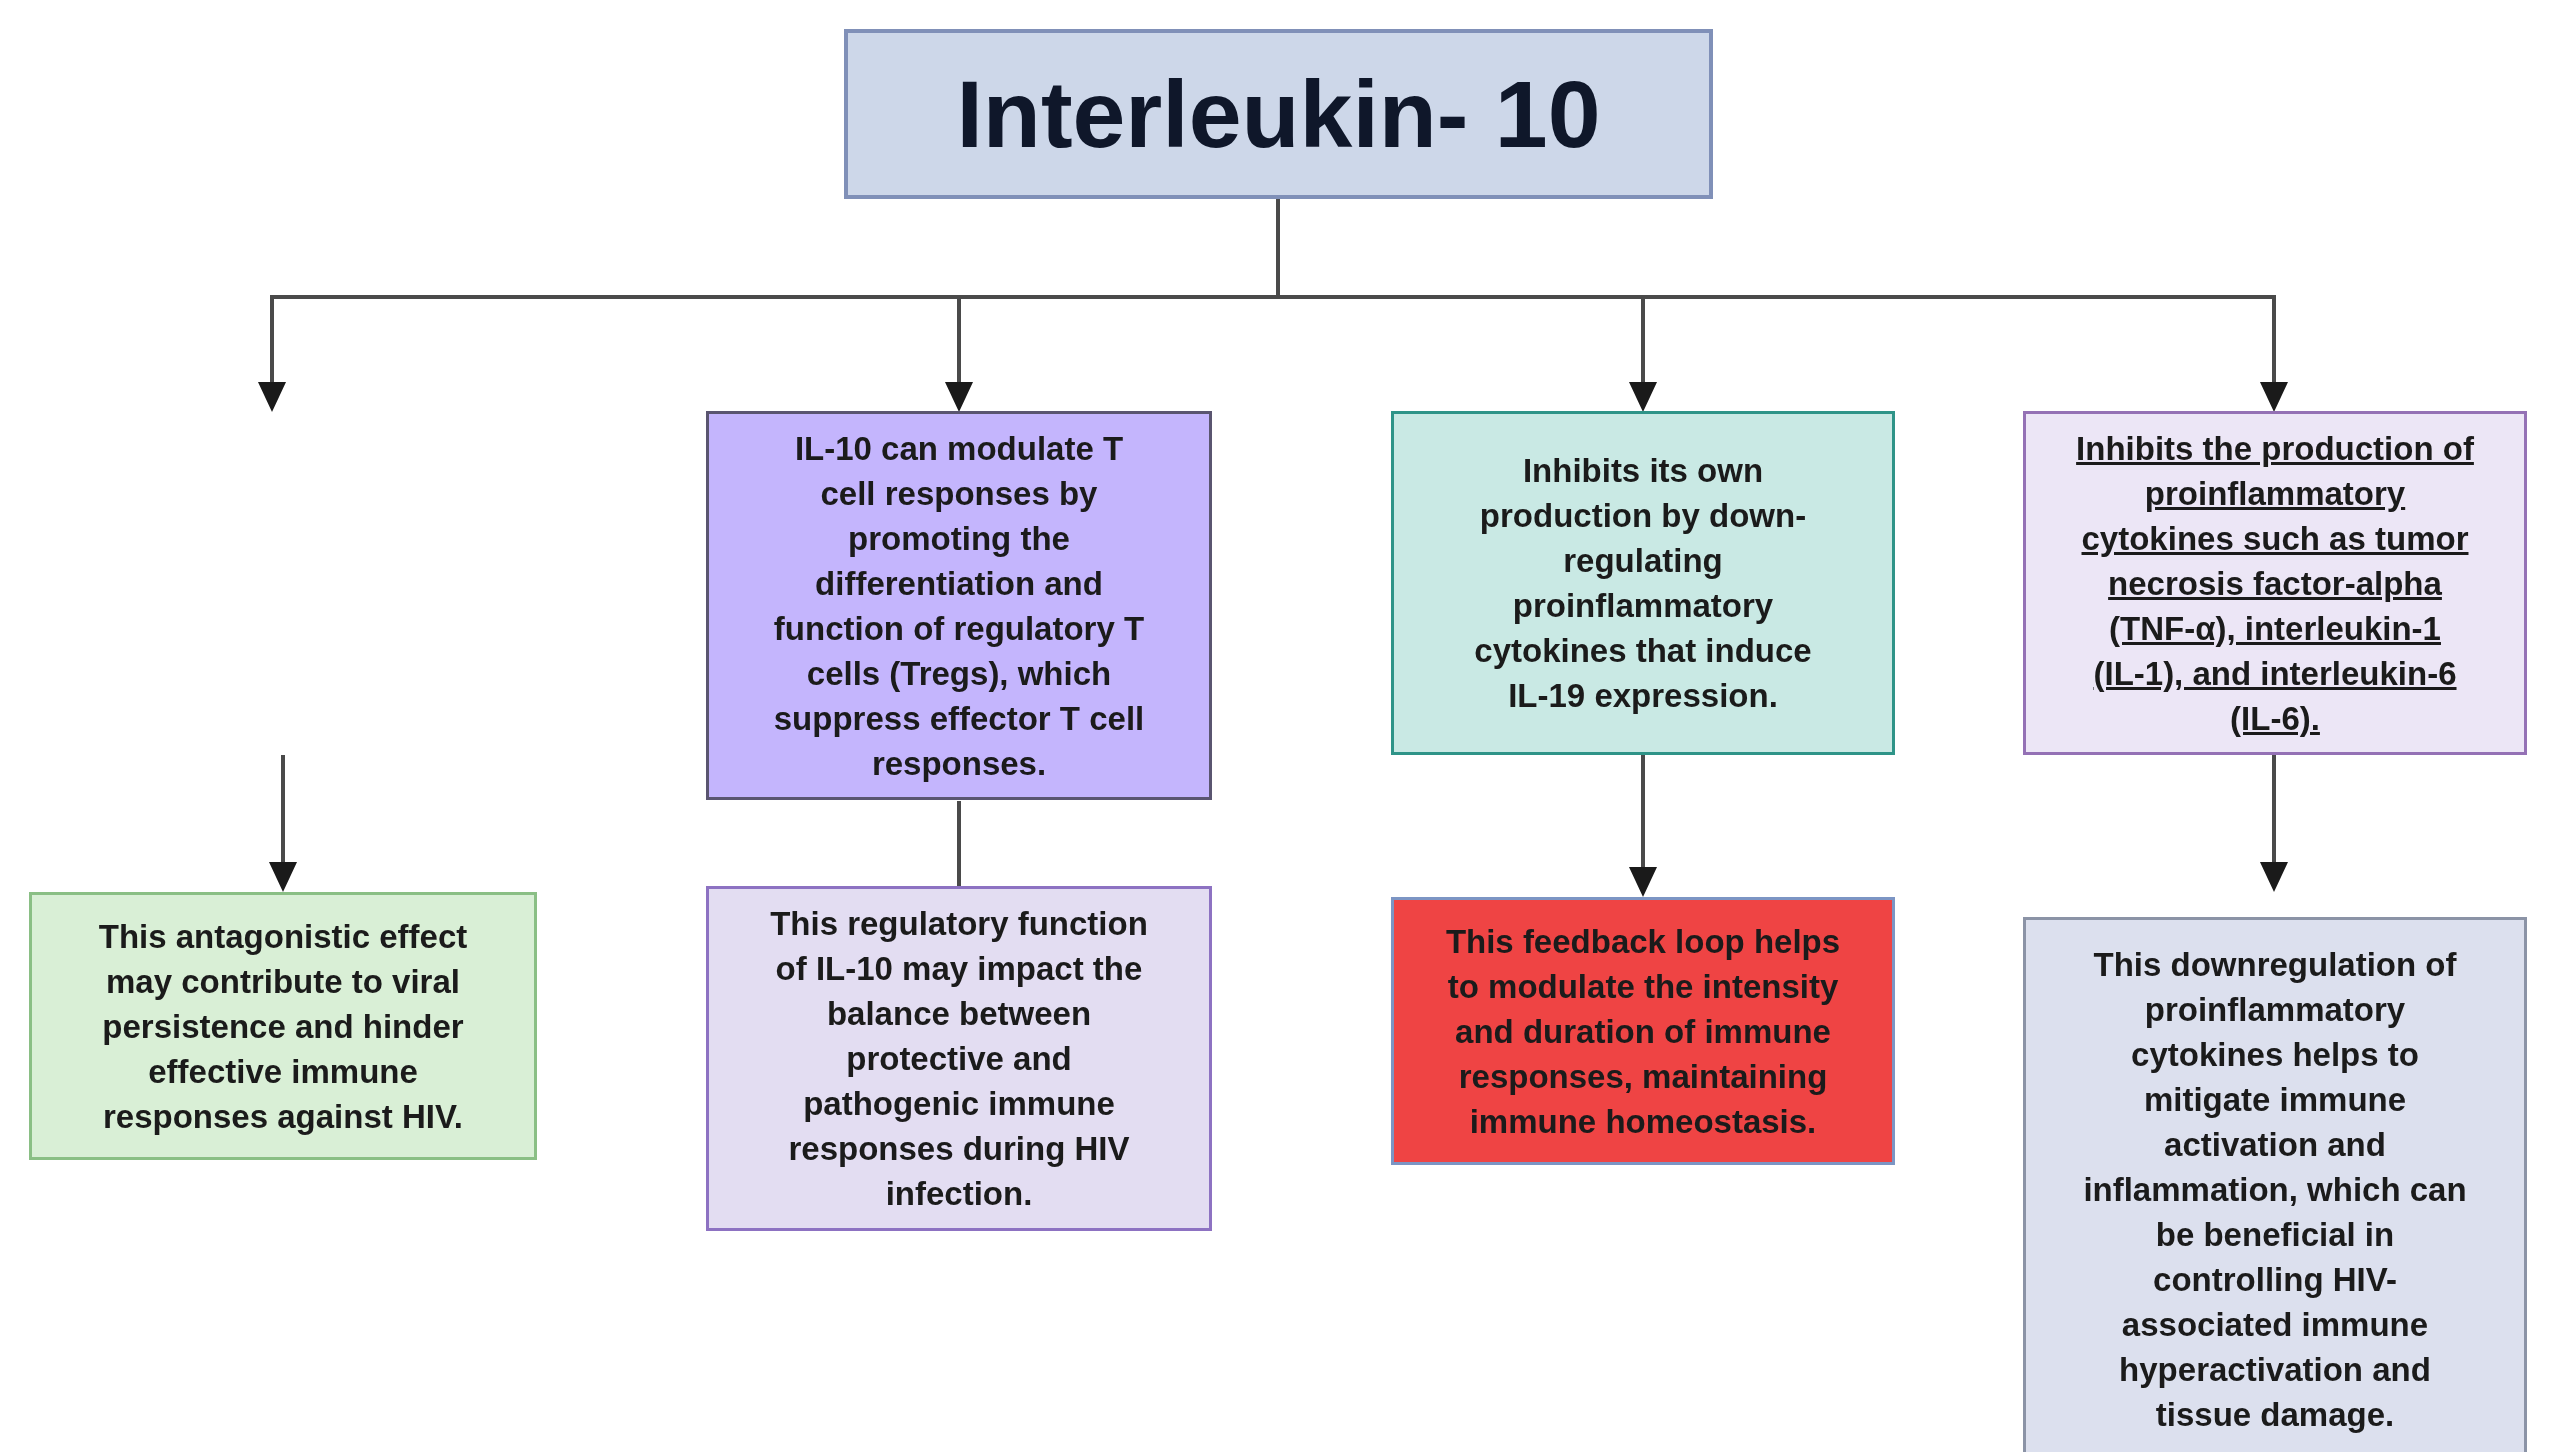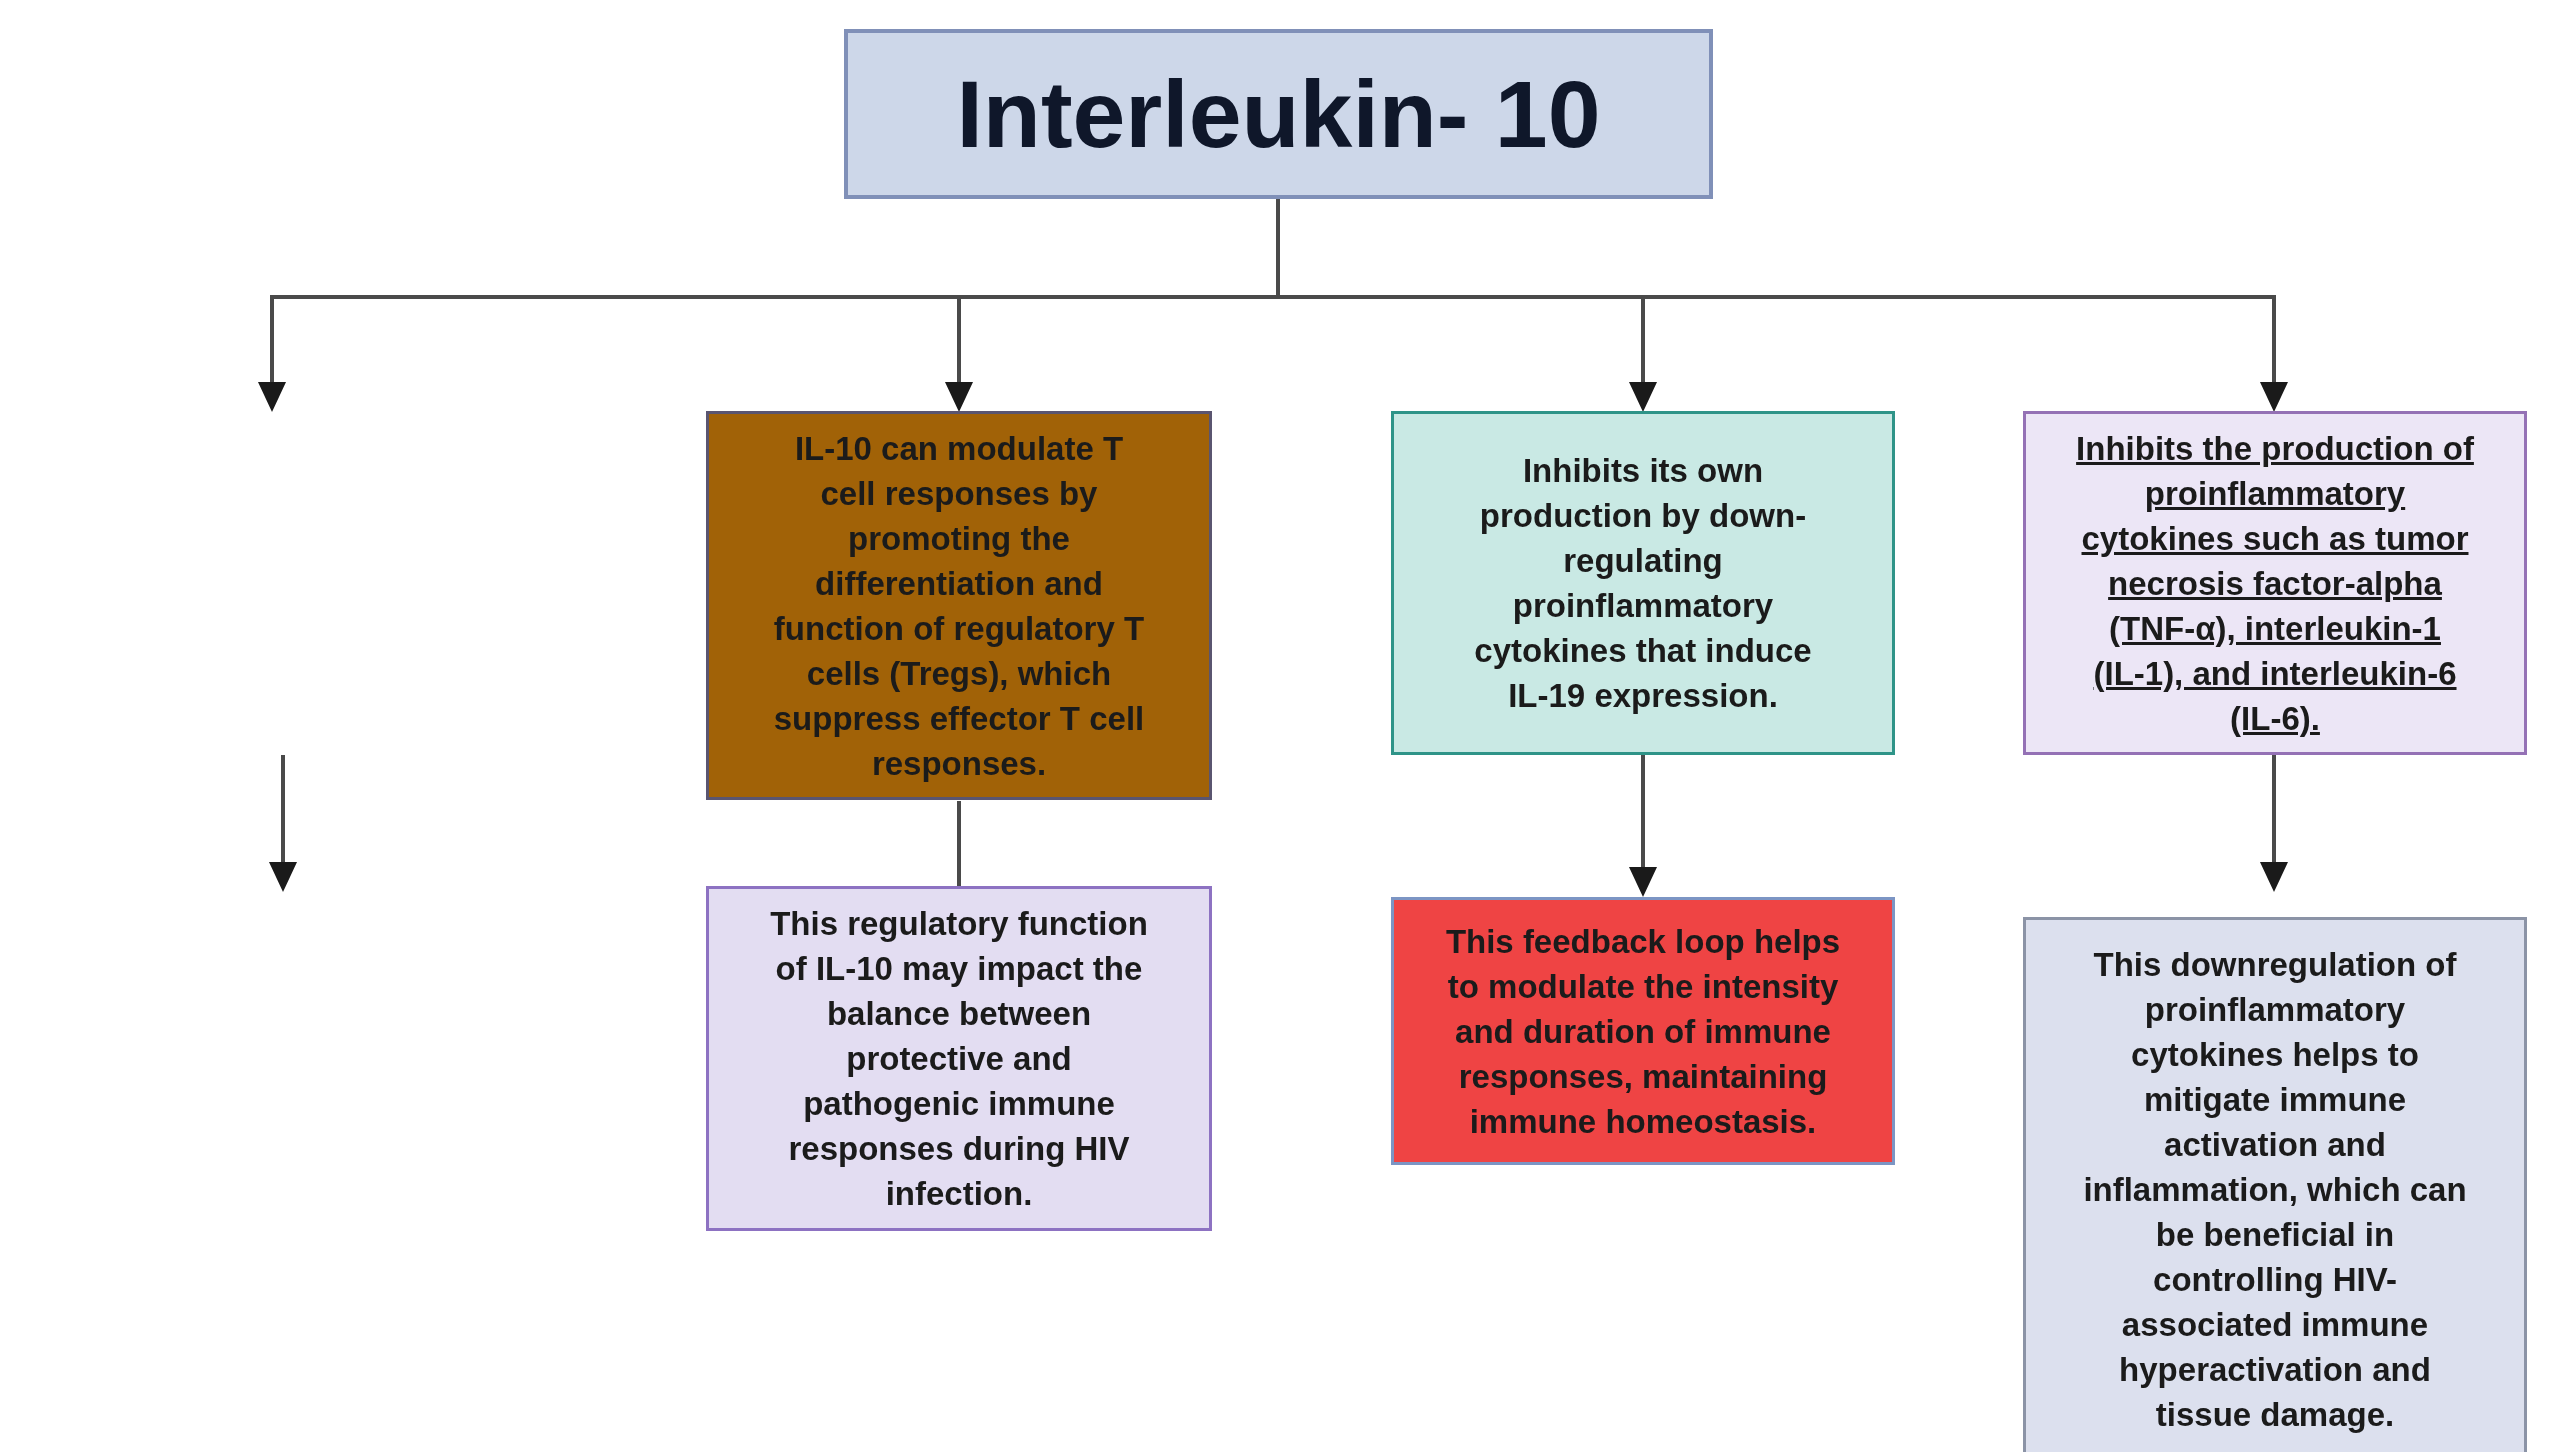--- a/index.html
+++ b/index.html
@@ -63,22 +63,27 @@
   <div class="arrowhead" style="left:945px;top:382px;"></div>
 
   <div class="line" style="left:1641px;top:297px;width:3.8px;height:86px;"></div>
   <div class="arrowhead" style="left:1629px;top:382px;"></div>
 
   <div class="line" style="left:2272px;top:297px;width:3.8px;height:86px;"></div>
   <div class="arrowhead" style="left:2260px;top:382px;"></div>
 
   <div class="line" style="left:281px;top:755px;width:3.8px;height:109px;"></div>
   <div class="arrowhead" style="left:269px;top:862px;"></div>
+  <div class="node b1b" style="background-color: rgb(217, 239, 214); border-color: rgb(138, 191, 133);">This antagonistic effect
+may contribute to viral
+persistence and hinder
+effective immune
+responses against HIV.</div>
 
-  <div class="node b2t" style="background-color: #a16207; border-color: rgb(90, 85, 112); text-align: center;">IL-10 can modulate T
+  <div class="node b2t" style="background-color: #c4b5fd; border-color: rgb(90, 85, 112); text-align: center;">IL-10 can modulate T
 cell responses by
 promoting the
 differentiation and
 function of regulatory T
 cells (Tregs), which
 suppress effector T cell
 responses.</div>
   <div class="line" style="left:957px;top:801px;width:3.8px;height:109px;"></div>
   <div class="arrowhead" style="left:945px;top:907px;"></div>
   <div class="node b2b" style="background-color: rgb(227, 221, 242); border-color: rgb(141, 114, 194);">This regulatory function

